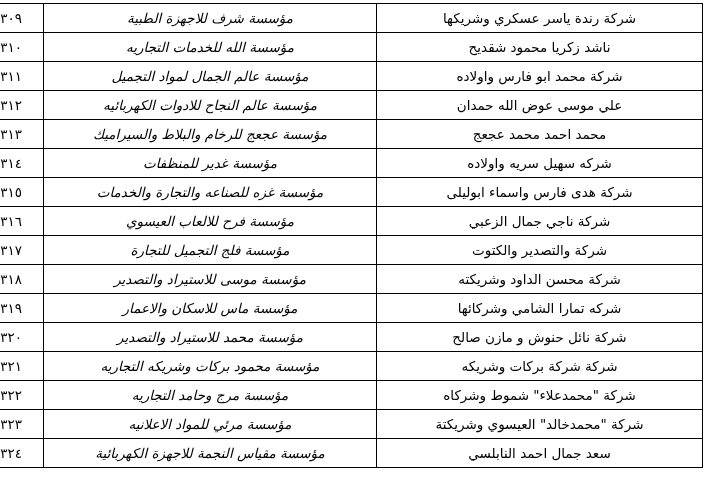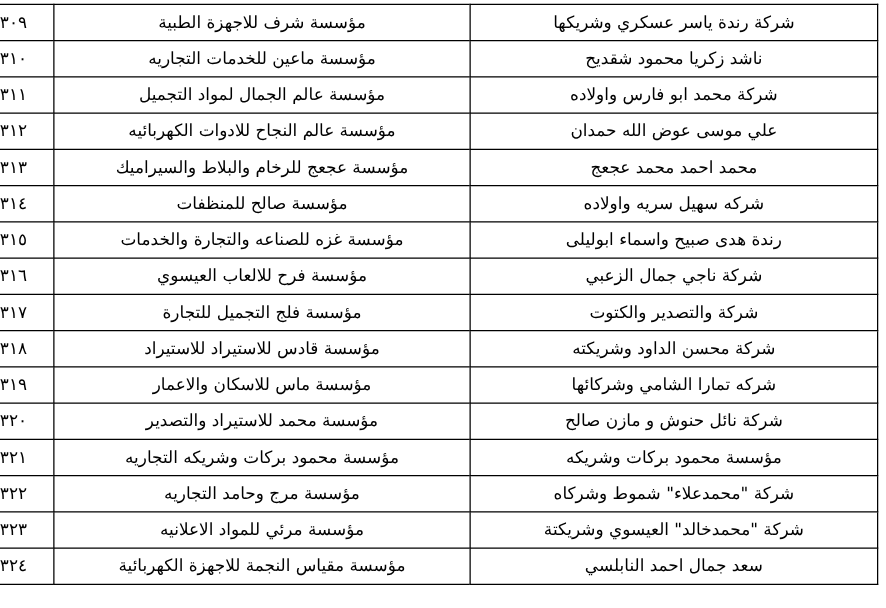--- a/index.html
+++ b/index.html
@@ -40,94 +40,95 @@
   }
   td.col-num {
     width: 56px;
     text-align: center;
     font-size: 13px;
     letter-spacing: 0.5px;
   }
   td.col-name {
     width: 320px;
     text-align: center;
+    font-style: italic;
   }
   td.col-owner {
     width: 313px;
     text-align: center;
   }
 </style>
 </head>
 <body>
 
 <div class="page">
   <table class="reg-table">
     <tbody>
       <tr>
         <td class="col-owner">شركة رندة ياسر عسكري وشريكها</td>
         <td class="col-name">مؤسسة شرف للاجهزة الطبية</td>
         <td class="col-num">٣٠٩.</td>
       </tr>
       <tr>
         <td class="col-owner">ناشد زكريا محمود شقديح</td>
-        <td class="col-name">مؤسسة ماعين للخدمات التجاريه</td>
+        <td class="col-name">مؤسسة الله للخدمات التجاريه</td>
         <td class="col-num">٣١٠.</td>
       </tr>
       <tr>
         <td class="col-owner">شركة محمد ابو فارس واولاده</td>
         <td class="col-name">مؤسسة عالم الجمال لمواد التجميل</td>
         <td class="col-num">٣١١.</td>
       </tr>
       <tr>
         <td class="col-owner">علي موسى عوض الله حمدان</td>
         <td class="col-name">مؤسسة عالم النجاح للادوات الكهربائيه</td>
         <td class="col-num">٣١٢.</td>
       </tr>
       <tr>
         <td class="col-owner">محمد احمد محمد عجعج</td>
         <td class="col-name">مؤسسة عجعج للرخام والبلاط والسيراميك</td>
         <td class="col-num">٣١٣.</td>
       </tr>
       <tr>
         <td class="col-owner">شركه سهيل سريه واولاده</td>
-        <td class="col-name">مؤسسة صالح للمنظفات</td>
+        <td class="col-name">مؤسسة غدير للمنظفات</td>
         <td class="col-num">٣١٤.</td>
       </tr>
       <tr>
-        <td class="col-owner">رندة هدى صبيح واسماء ابوليلى</td>
+        <td class="col-owner">شركة هدى فارس واسماء ابوليلى</td>
         <td class="col-name">مؤسسة غزه للصناعه والتجارة والخدمات</td>
         <td class="col-num">٣١٥.</td>
       </tr>
       <tr>
         <td class="col-owner">شركة ناجي جمال الزعبي</td>
         <td class="col-name">مؤسسة فرح للالعاب العيسوي</td>
         <td class="col-num">٣١٦.</td>
       </tr>
       <tr>
         <td class="col-owner">شركة والتصدير والكتوت</td>
         <td class="col-name">مؤسسة فلج التجميل للتجارة</td>
         <td class="col-num">٣١٧.</td>
       </tr>
       <tr>
         <td class="col-owner">شركة محسن الداود وشريكته</td>
-        <td class="col-name">مؤسسة قادس للاستيراد للاستيراد</td>
+        <td class="col-name">مؤسسة موسى للاستيراد والتصدير</td>
         <td class="col-num">٣١٨.</td>
       </tr>
       <tr>
         <td class="col-owner">شركه تمارا الشامي وشركائها</td>
         <td class="col-name">مؤسسة ماس للاسكان والاعمار</td>
         <td class="col-num">٣١٩.</td>
       </tr>
       <tr>
         <td class="col-owner">شركة نائل حنوش و مازن صالح</td>
         <td class="col-name">مؤسسة محمد للاستيراد والتصدير</td>
         <td class="col-num">٣٢٠.</td>
       </tr>
       <tr>
-        <td class="col-owner">مؤسسة محمود بركات وشريكه</td>
+        <td class="col-owner">شركة شركة بركات وشريكه</td>
         <td class="col-name">مؤسسة محمود بركات وشريكه التجاريه</td>
         <td class="col-num">٣٢١.</td>
       </tr>
       <tr>
         <td class="col-owner">شركة "محمدعلاء" شموط وشركاه</td>
         <td class="col-name">مؤسسة مرج وحامد التجاريه</td>
         <td class="col-num">٣٢٢.</td>
       </tr>
       <tr>
         <td class="col-owner">شركة "محمدخالد" العيسوي وشريكتة</td>

